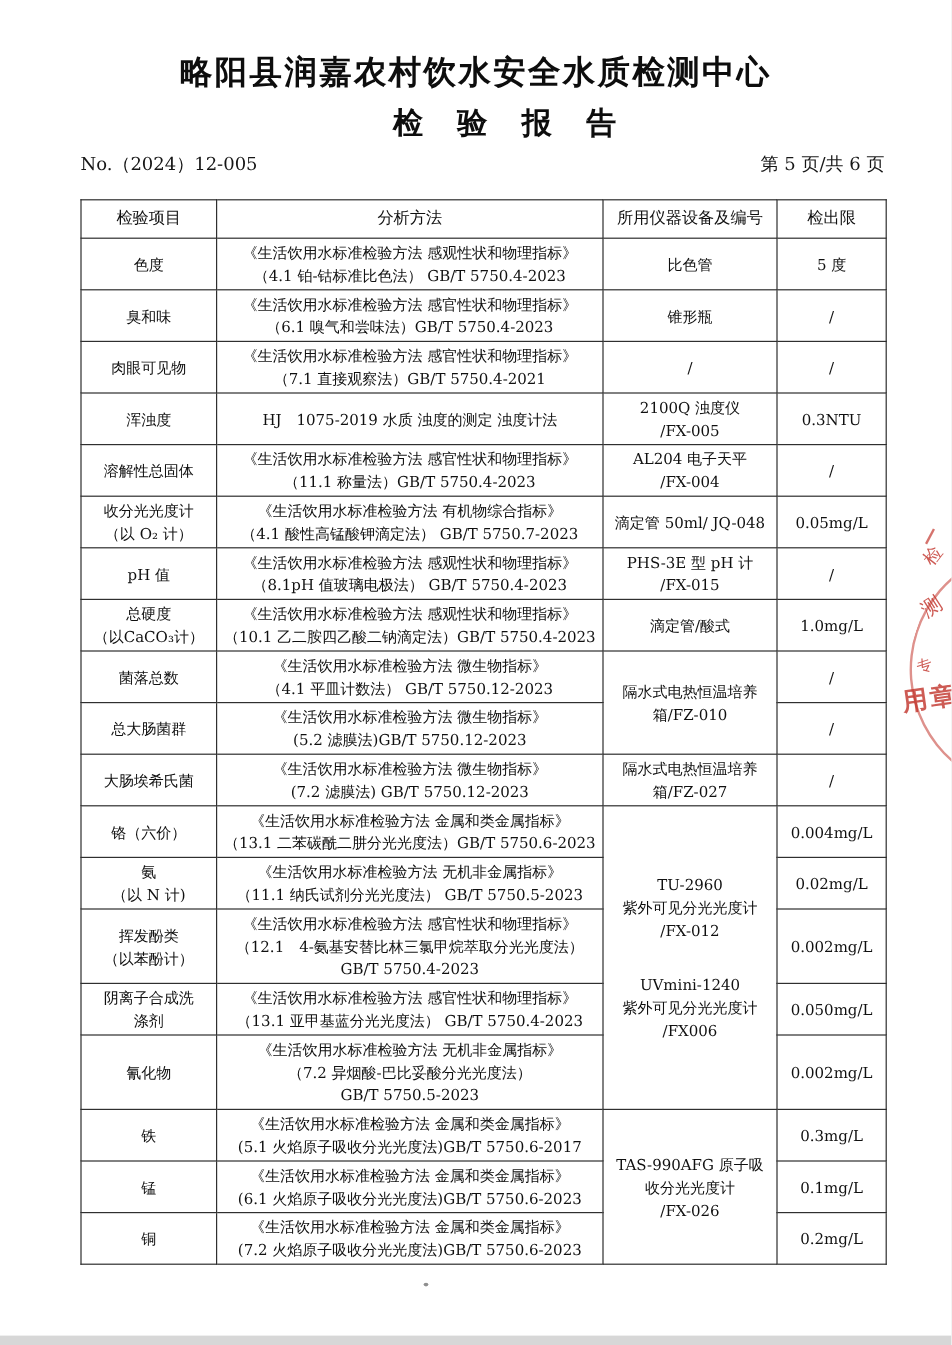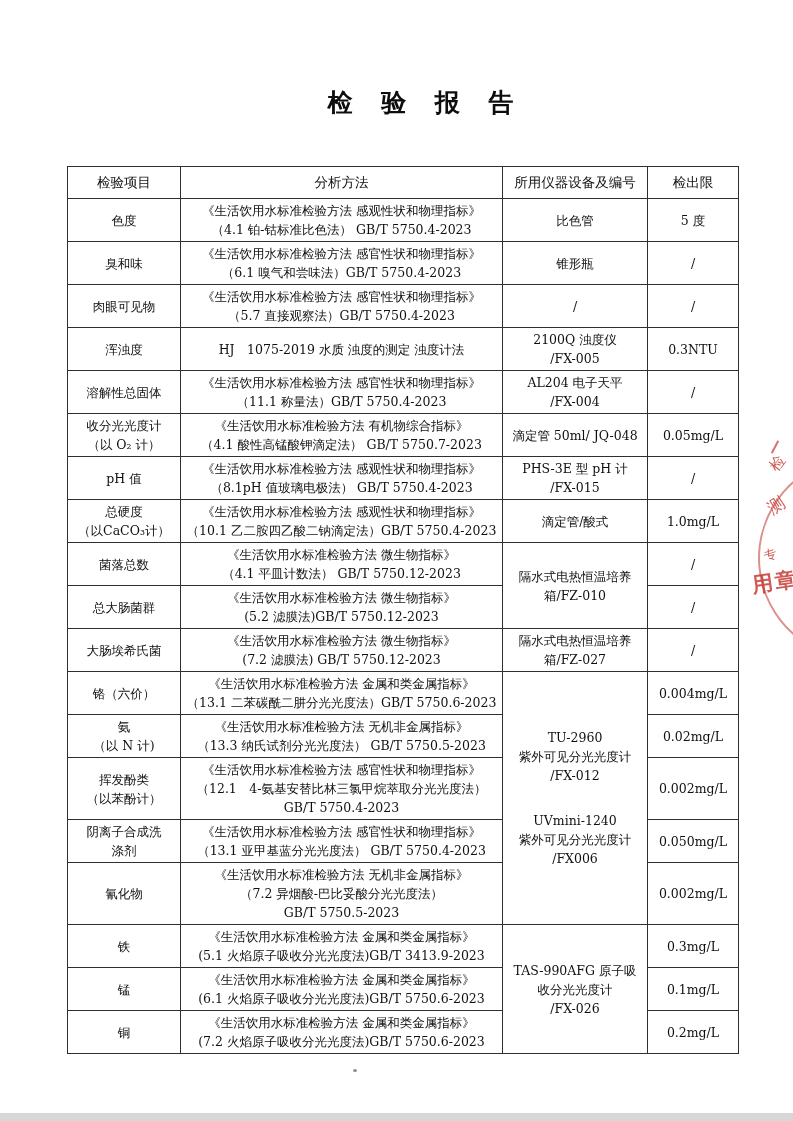--- a/index.html
+++ b/index.html
@@ -62,22 +62,27 @@
     transform:rotate(18deg);
   }
   .speck{position:absolute;left:353px;top:1069px;width:4px;height:3px;background:#8f8f8f;border-radius:50%;}
   .scan-shadow{position:absolute;left:0;bottom:0;width:100%;height:8px;background:#d7d7d7;}
 </style>
 </head>
 <body>
 
 <div class="page">
 
+  <h1 class="title">略阳县润嘉农村饮水安全水质检测中心</h1>
   <h2 class="subtitle">检 验 报 告</h2>
 
+  <div class="meta">
+    <span>No.（2024）12-005</span>
+    <span>第 5 页/共 6 页</span>
+  </div>
 
   <table class="report">
     <colgroup>
       <col style="width:113px">
         <col style="width:322px">
         <col style="width:145px">
         <col style="width:91px">
     </colgroup>
     <thead>
       <tr>
@@ -113,21 +118,21 @@
             <span class="ln">锥形瓶</span>
           </td>
           <td>/</td>
         </tr>
         <tr>
           <td>
             <span class="ln">肉眼可见物</span>
           </td>
           <td>
             <span class="ln">《生活饮用水标准检验方法 感官性状和物理指标》</span>
-            <span class="ln">（5.7 直接观察法）GB/T 5750.4-2023</span>
+            <span class="ln">（7.1 直接观察法）GB/T 5750.4-2021</span>
           </td>
           <td>
             <span class="ln">/</span>
           </td>
           <td>/</td>
         </tr>
         <tr>
           <td>
             <span class="ln">浑浊度</span>
           </td>
@@ -253,21 +258,21 @@
           </td>
           <td>0.004mg/L</td>
         </tr>
         <tr>
           <td>
             <span class="ln">氨</span>
             <span class="ln">（以 N 计)</span>
           </td>
           <td>
             <span class="ln">《生活饮用水标准检验方法 无机非金属指标》</span>
-            <span class="ln">（13.3 纳氏试剂分光光度法） GB/T 5750.5-2023</span>
+            <span class="ln">（11.1 纳氏试剂分光光度法） GB/T 5750.5-2023</span>
           </td>
           <td>0.02mg/L</td>
         </tr>
         <tr>
           <td>
             <span class="ln">挥发酚类</span>
             <span class="ln">（以苯酚计）</span>
           </td>
           <td>
             <span class="ln">《生活饮用水标准检验方法 感官性状和物理指标》</span>
@@ -297,21 +302,21 @@
             <span class="ln">GB/T 5750.5-2023</span>
           </td>
           <td>0.002mg/L</td>
         </tr>
         <tr>
           <td>
             <span class="ln">铁</span>
           </td>
           <td>
             <span class="ln">《生活饮用水标准检验方法 金属和类金属指标》</span>
-            <span class="ln">(5.1 火焰原子吸收分光光度法)GB/T 3413.9-2023</span>
+            <span class="ln">(5.1 火焰原子吸收分光光度法)GB/T 5750.6-2017</span>
           </td>
           <td rowspan="3">
             <span class="ln">TAS-990AFG 原子吸</span>
             <span class="ln">收分光光度计</span>
             <span class="ln">/FX-026</span>
           </td>
           <td>0.3mg/L</td>
         </tr>
         <tr>
           <td>

